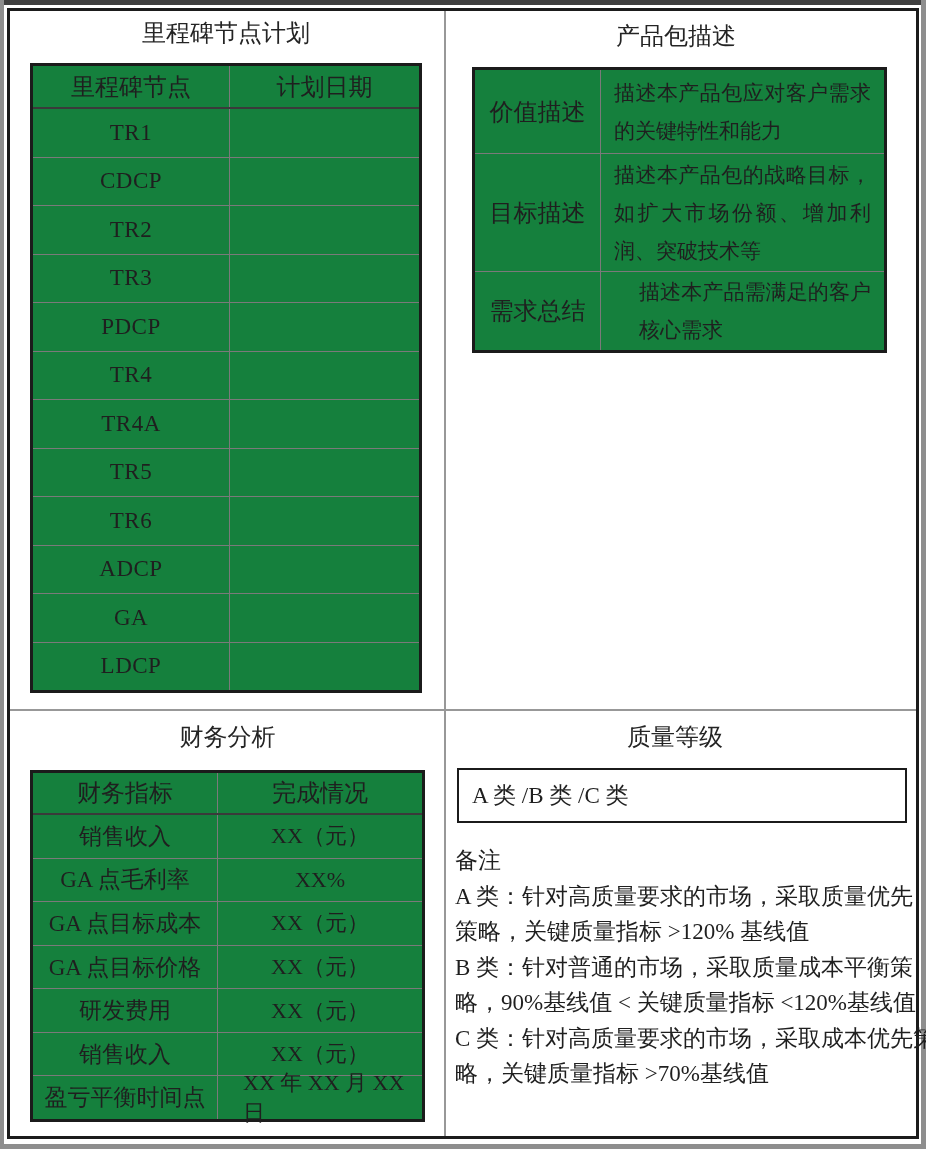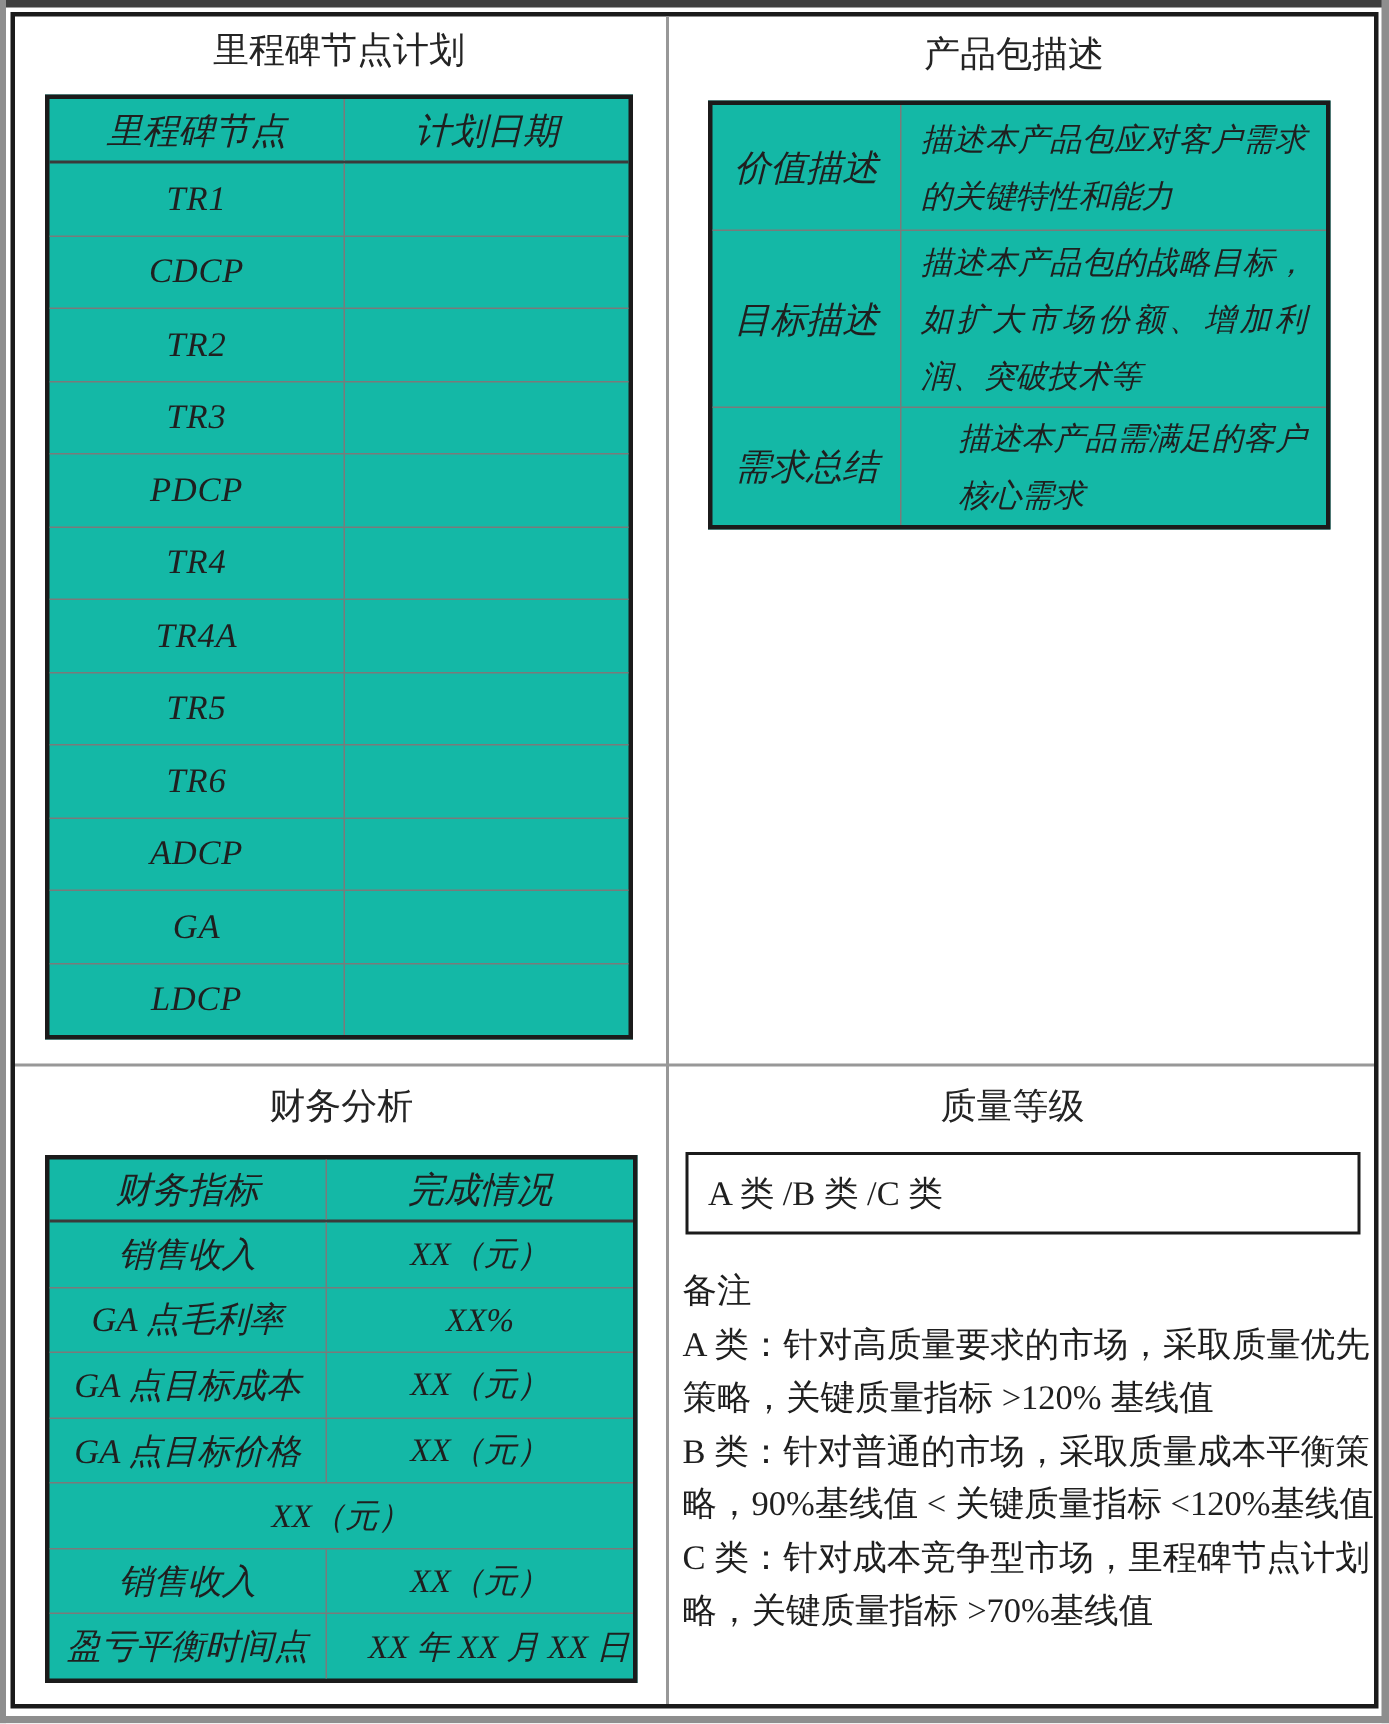--- a/index.html
+++ b/index.html
@@ -22,21 +22,21 @@
   .kai{font-family:"Liberation Serif",serif;}
 
   .sec-title{position:absolute;text-align:center;font-size:24px;color:#242424;}
   #title-milestone{left:30px;top:17px;width:392px;}
   #title-product{left:445px;top:20px;width:462px;}
   #title-finance{left:30px;top:721px;width:395px;}
   #title-quality{left:445px;top:721px;width:460px;}
 
   
   .btable{position:absolute;border:3px solid #1b1b1b;box-sizing:border-box;
-          display:flex;flex-direction:column;background:#14b8a6;font-style:italic;}
+          display:flex;flex-direction:column;background:#15803d;}
   .trow{display:flex;flex:1;border-bottom:1px solid #7a7a7a;min-height:0;}
   .trow:last-child{border-bottom:none;gap:25px;}
   .trow.head{border-bottom:2px solid #3a3a3a;}
   .cell{display:flex;align-items:center;justify-content:center;box-sizing:border-box;}
   .c1{border-right:1px solid #7a7a7a;}
   .c2{flex:1;}
 
   
   #milestone-table{left:30px;top:63px;width:392px;height:630px;}
   #milestone-table .head{flex:0 0 41px;}
@@ -172,20 +172,21 @@
     </div>
     <div class="trow">
       <div class="cell c1 flabel kai">GA 点目标成本</div>
       <div class="cell c2 fvalue song">XX（元）</div>
     </div>
     <div class="trow">
       <div class="cell c1 flabel kai">GA 点目标价格</div>
       <div class="cell c2 fvalue song">XX（元）</div>
     </div>
     <div class="trow">
+      <div class="cell c1 flabel kai">研发费用</div>
       <div class="cell c2 fvalue song">XX（元）</div>
     </div>
     <div class="trow">
       <div class="cell c1 flabel kai">销售收入</div>
       <div class="cell c2 fvalue song">XX（元）</div>
     </div>
     <div class="trow">
       <div class="cell c1 flabel kai">盈亏平衡时间点</div>
       <div class="cell c2 fvalue song">XX 年 XX 月 XX 日</div>
     </div>
@@ -196,16 +197,16 @@
   <div id="grade-box">
     <span class="song">A 类 /B 类 /C 类</span>
   </div>
 
   <div id="notes" class="kai">
     <div class="nline">备注</div>
     <div class="nline">A 类：针对高质量要求的市场，采取质量优先</div>
     <div class="nline">策略，关键质量指标 &gt;120% 基线值</div>
     <div class="nline">B 类：针对普通的市场，采取质量成本平衡策</div>
     <div class="nline">略，90%基线值 &lt; 关键质量指标 &lt;120%基线值</div>
-    <div class="nline">C 类：针对成本竞争型市场，里程碑节点计划</div>
+    <div class="nline">C 类：针对高质量要求的市场，采取成本优先策</div>
     <div class="nline">略，关键质量指标 &gt;70%基线值</div>
   </div>
 </div>
 
 </body></html>

